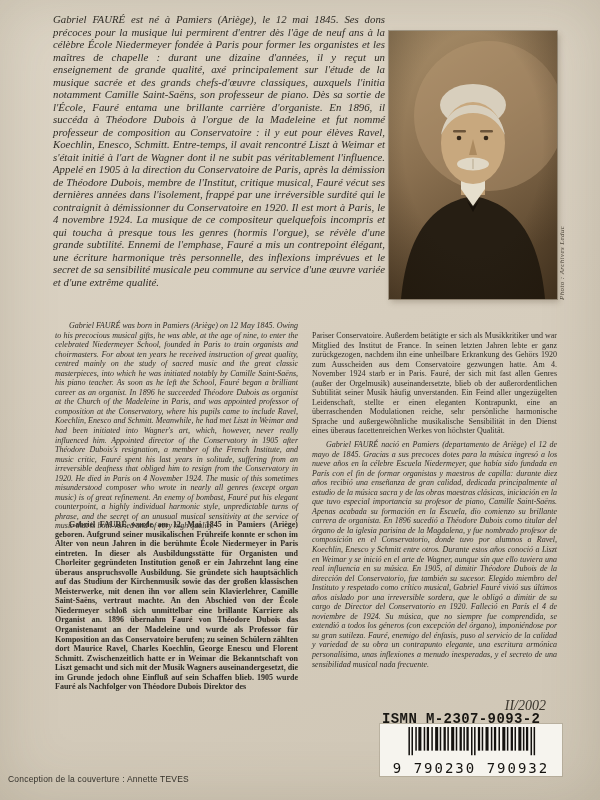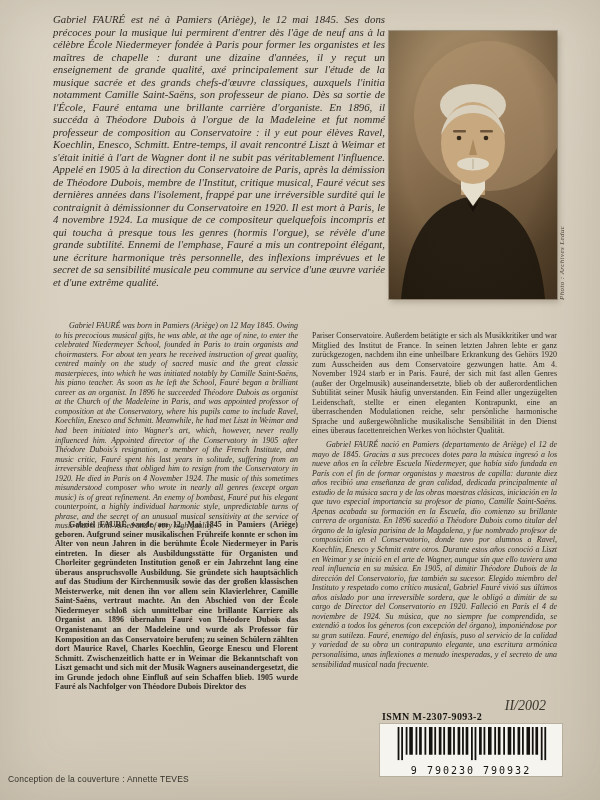--- a/index.html
+++ b/index.html
@@ -48,34 +48,34 @@
     color:#4c463a;letter-spacing:.4px;
     text-align:left;
   }
   
   .edition-code{
     position:absolute;right:54px;top:698px;
     font-size:14px;font-style:italic;color:#3a362e;
   }
   .ismn-label{
     position:absolute;left:382px;top:711px;
-    font-family:Liberation Serif, serif;
-    font-size:10px;font-weight:bold;letter-spacing:.4px;
+    font-family:Liberation Mono, monospace;
+    font-size:14px;font-weight:bold;letter-spacing:.4px;
     color:#191713;
   }
   .barcode-box{
     position:absolute;left:380px;top:724px;width:182px;height:52px;
     background:#f6f4ee;
     box-shadow:0 0 0 1px rgba(120,110,90,.25);
     display:flex;flex-direction:column;align-items:center;
   }
   .barcode-box svg{display:block;margin-top:3px;}
   .barcode-number{
     font-family:"DejaVu Sans Mono", monospace;
-    font-size:10px;letter-spacing:2px;color:#14120f;
+    font-size:14px;letter-spacing:2px;color:#14120f;
     margin-top:4px;white-space:nowrap;
   }
   .cover-credit{
     position:absolute;left:8px;top:774px;
     font-family:"Liberation Sans", sans-serif;
     font-size:8.5px;color:#34312a;letter-spacing:.2px;text-align:right;
   }
 </style>
 </head>
 <body>

